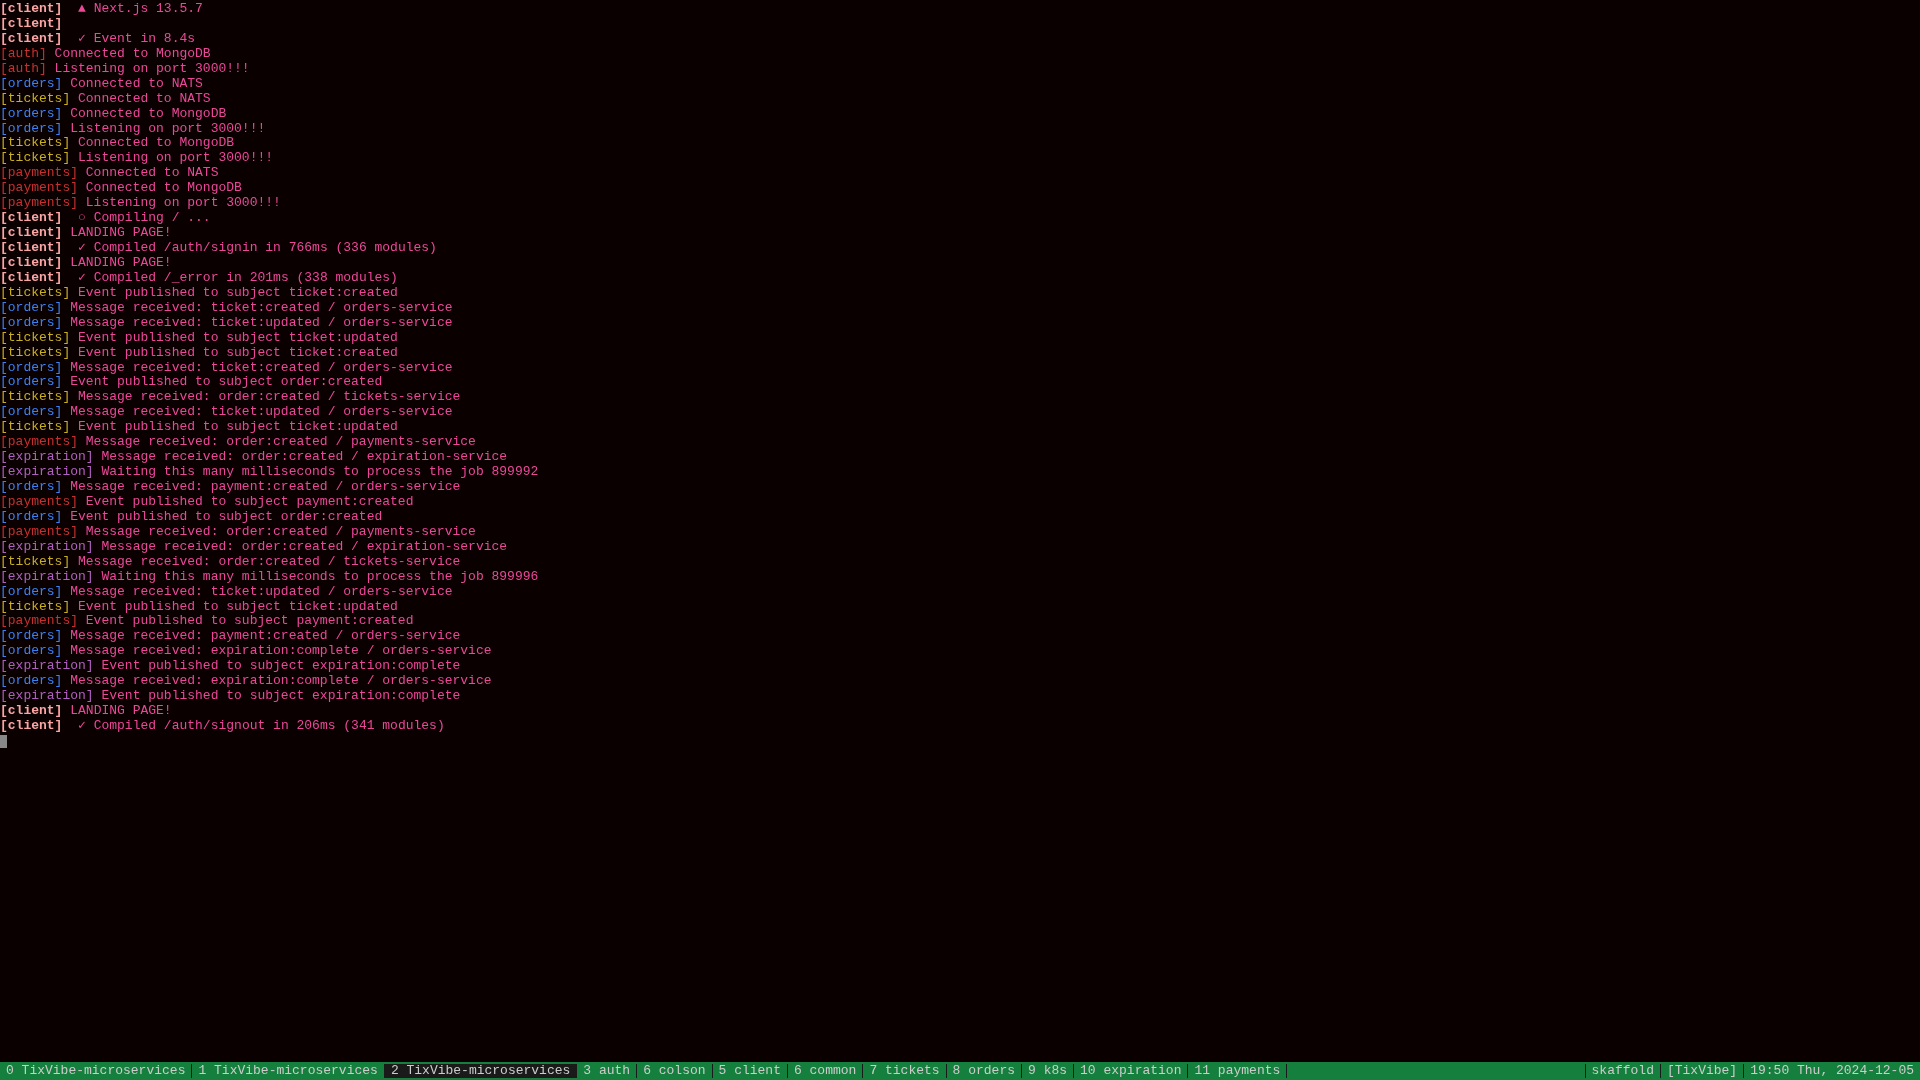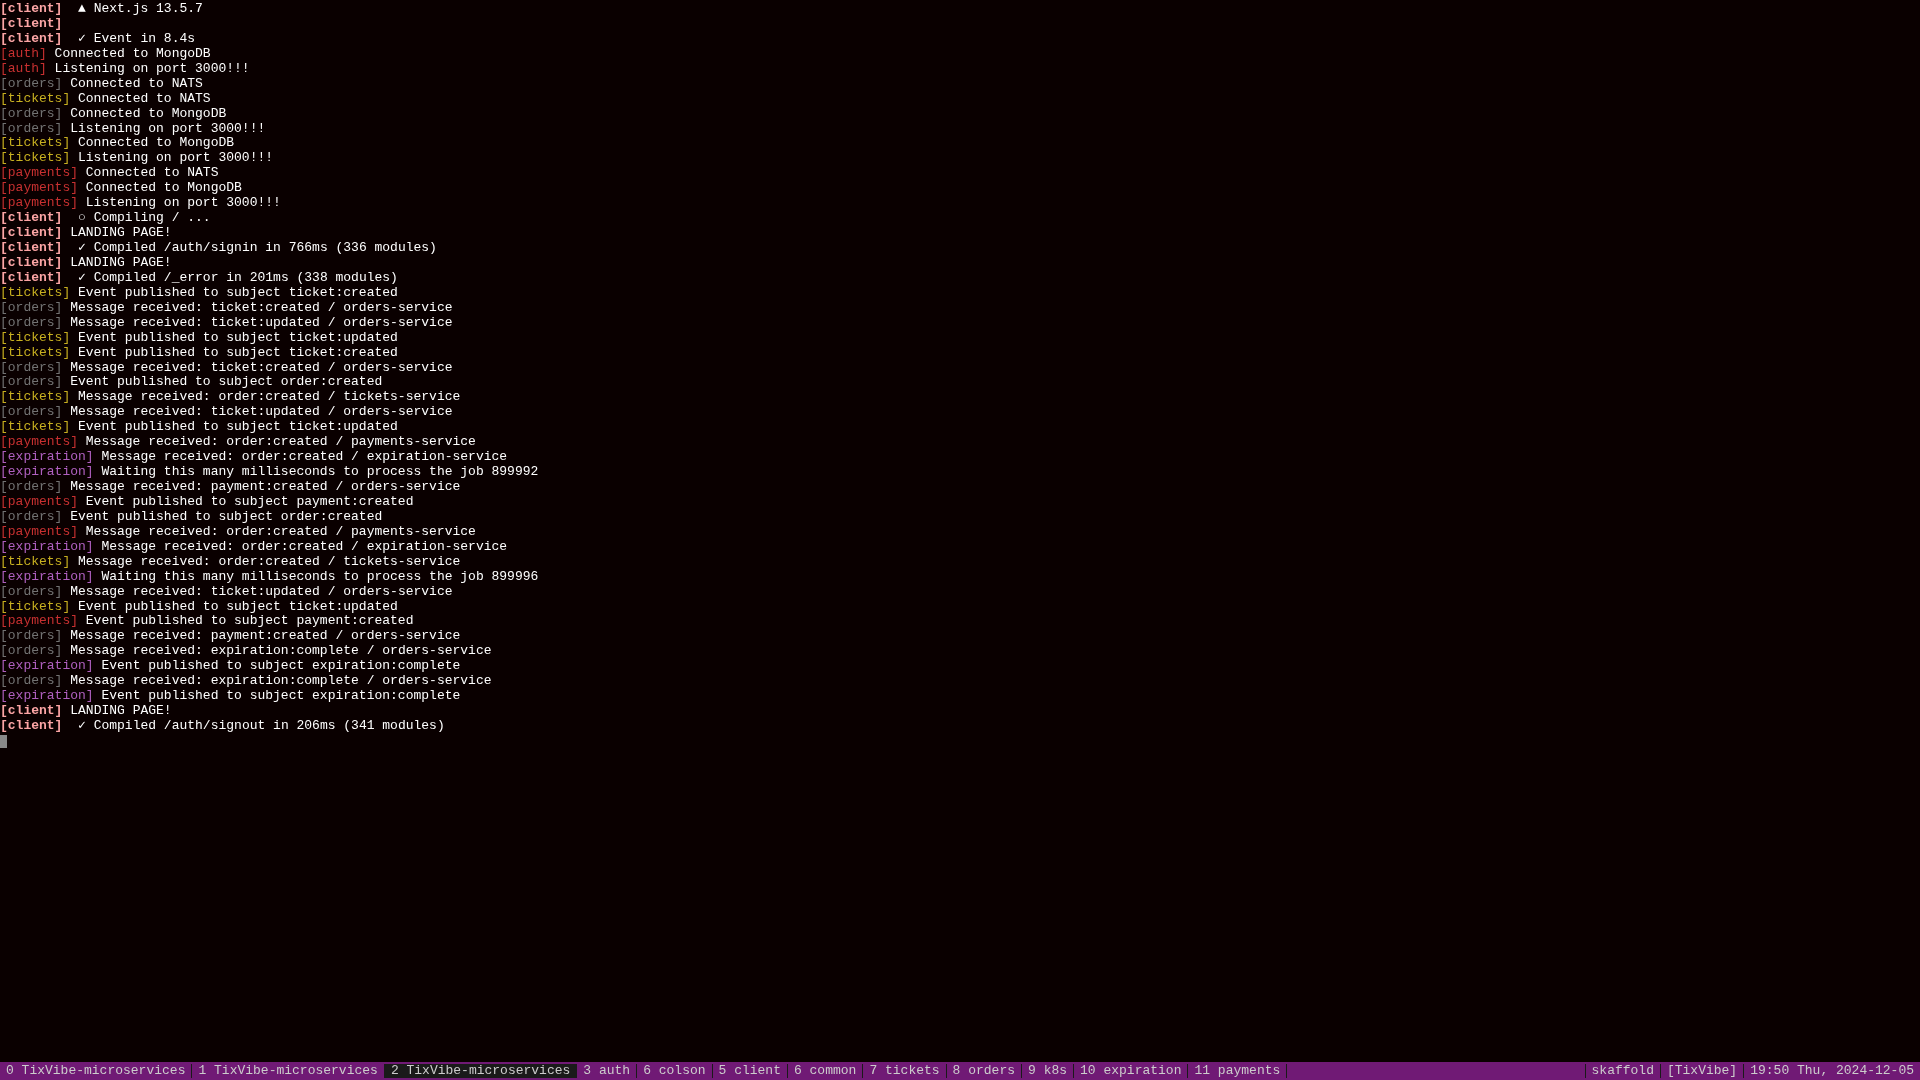--- a/index.html
+++ b/index.html
@@ -20,38 +20,38 @@
     }
     .terminal {
       padding: 2px 0;
     }
     .line {
       white-space: pre;
       font-family: 'Courier New', monospace;
     }
     .tag-client { color: #fca5a5; font-weight: bold; }
     .tag-auth { color: #c83030; }
-    .tag-orders { color: #737373; margin-top: 16px; }
+    .tag-orders { color: #3b82f6; margin-top: 16px; }
     .tag-tickets { color: #c8b020; }
     .tag-payments { color: #c83030; margin-top: 30px; }
     .tag-expiration { color: #b060c0; }
-    .msg { color: #ffffff; }
+    .msg { color: #ec4899; }
     .cursor {
       display: inline-block;
       width: 7px;
       height: 13px;
       background-color: #888;
       vertical-align: text-bottom;
     }
     .statusbar {
       position: absolute;
       bottom: 0;
       left: 0;
       right: 0;
-      background-color: #701a75;
+      background-color: #15803d;
       color: #cccccc;
       font-family: 'Courier New', monospace;
       font-size: 13px;
       display: flex;
       align-items: center;
       height: 18px;
       white-space: nowrap;
     }
     .statusbar .tab {
       padding: 0 6px;

